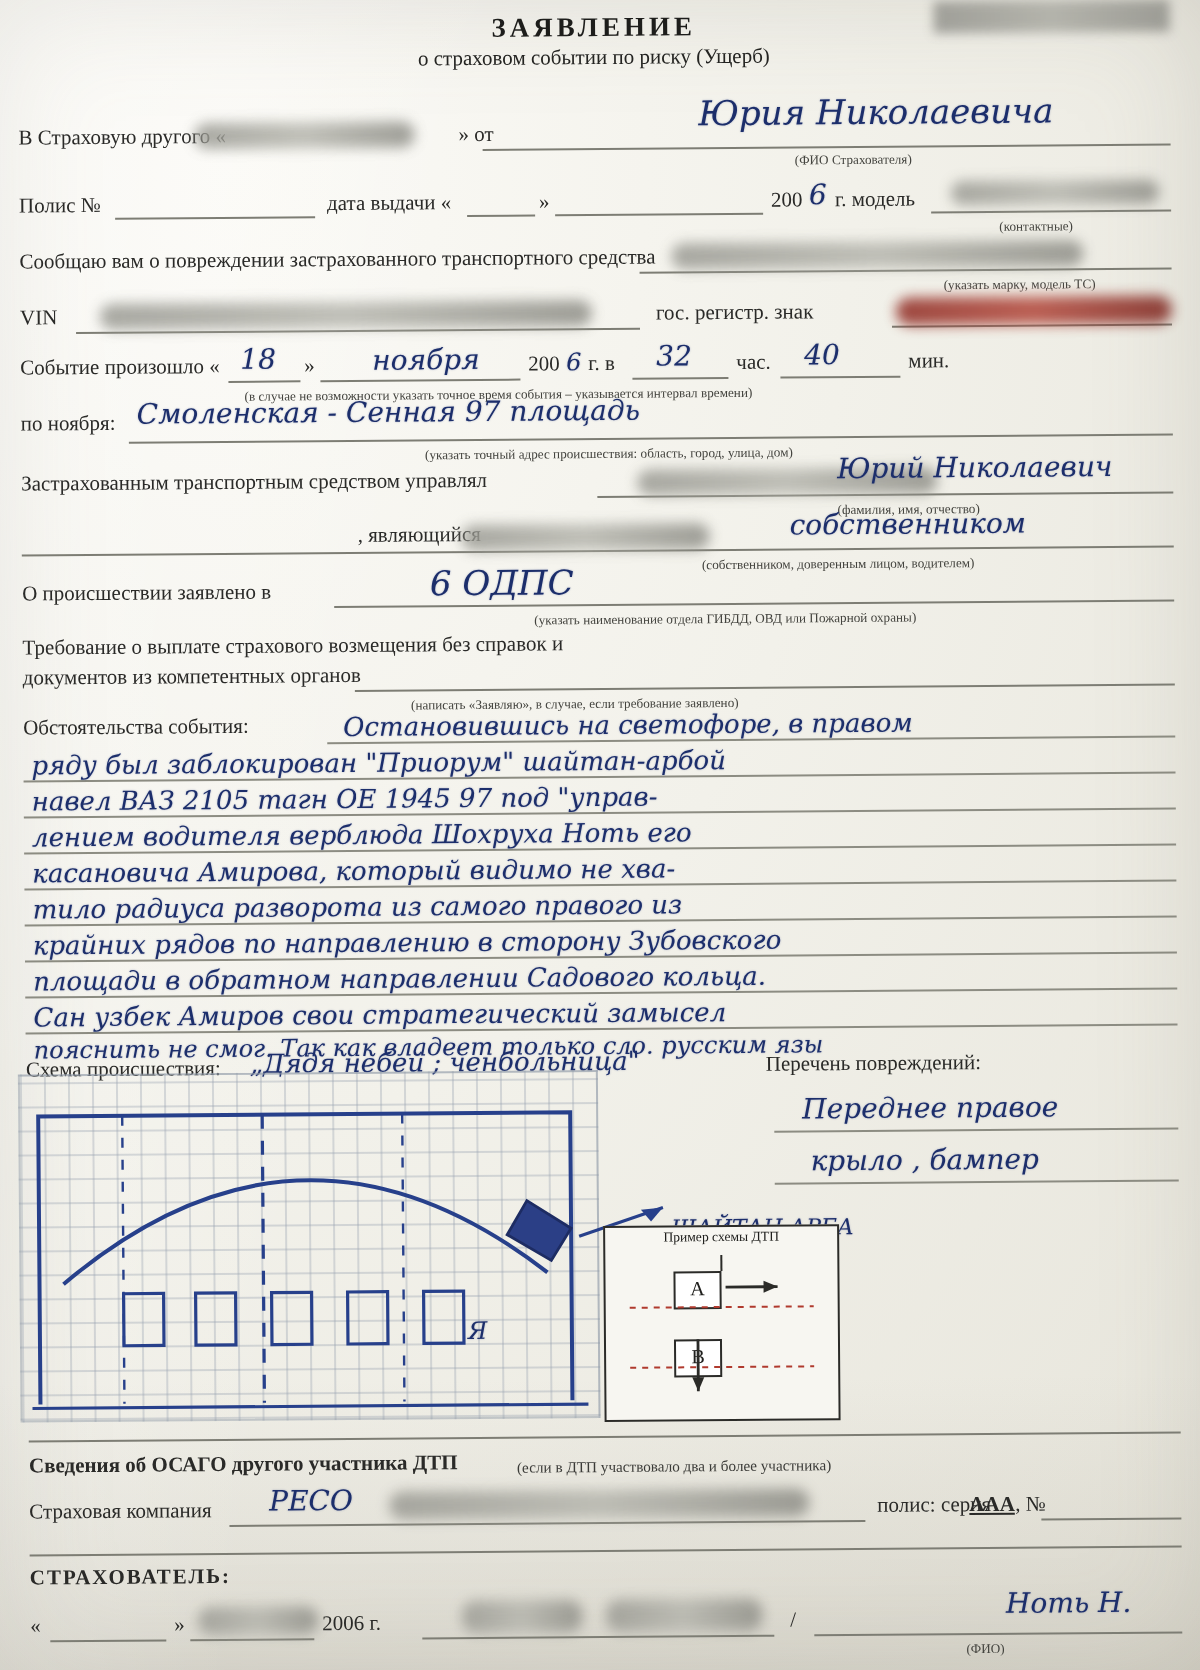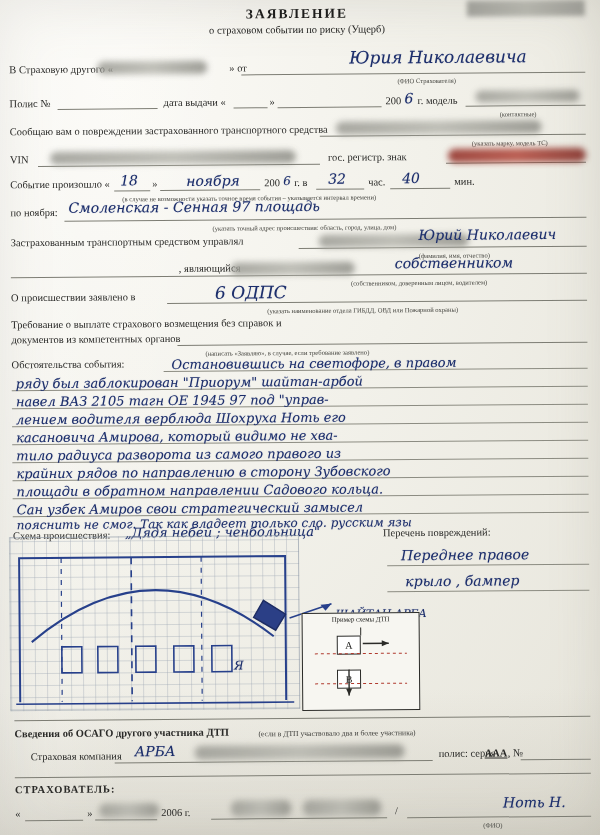--- a/index.html
+++ b/index.html
@@ -307,23 +307,23 @@
     </div>
 
     <div class="line thin" style="left:386px; top:566px; width:202px;"></div>
     <div class="line thin" style="left:386px; top:592px; width:202px;"></div>
     <div class="hw med" style="left:400px; top:548px;">Переднее правое</div>
     <div class="hw med" style="left:404px; top:574px;text-align:right;">крыло , бампер</div>
 
     <div class="line" style="left:12px; top:718px; width:576px;"></div>
     <div class="t bold" style="left:12px; top:726px;">Сведения об ОСАГО другого участника ДТП</div>
     <div class="t small" style="left:256px; top:728px;">(если в ДТП участвовало два и более участника)</div>
-    <div class="t" style="left:28px; top:749px;">Страховая компания</div>
+    <div class="t" style="left:12px; top:749px;">Страховая компания</div>
     <div class="line" style="left:112px; top:761px; width:318px;"></div>
-    <div class="hw med" style="left:132px; top:742px;">АРБА</div>
+    <div class="hw med" style="left:132px; top:742px;">РЕСО</div>
     <div class="smudge grey" style="left:192px; top:745px; width:210px; height:14px;"></div>
     <div class="t" style="left:436px; top:749px;">полис: серия</div>
     <div class="t bold" style="left:482px; top:749px; text-decoration:underline;">ААА</div>
     <div class="t" style="left:505px; top:749px;">, №</div>
     <div class="line" style="left:518px; top:761px; width:70px;"></div>
 
     <div class="line" style="left:12px; top:775px; width:576px;"></div>
     <div class="t bold" style="left:12px; top:782px; letter-spacing:1px;">СТРАХОВАТЕЛЬ:</div>
     <div class="t" style="left:12px; top:806px;">«</div>
     <div class="line" style="left:22px; top:818px; width:58px;"></div>

